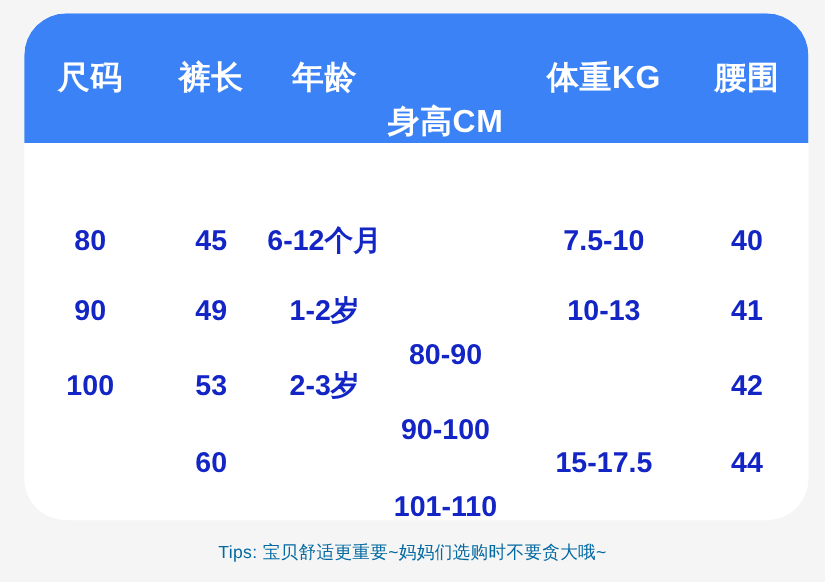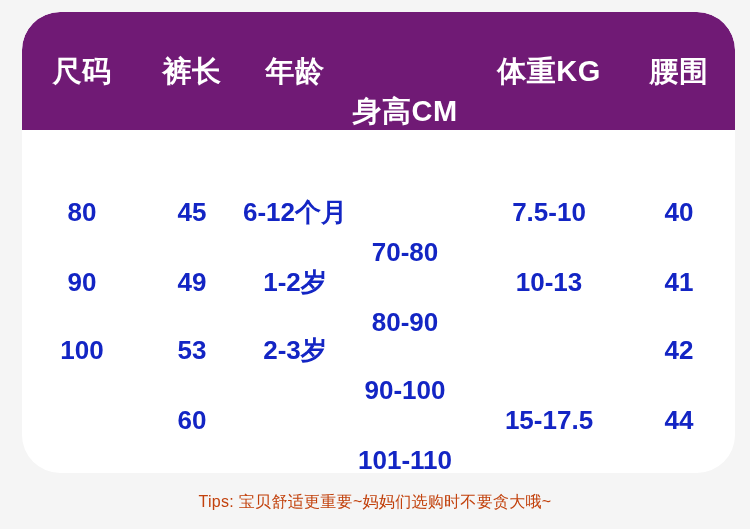--- a/index.html
+++ b/index.html
@@ -33,21 +33,21 @@
     overflow: hidden;
   }
 
   
   .chart-header {
     position: absolute;
     left: 0;
     top: 0;
     width: 713px;
     height: 118px;
-    background: #701a75;
+    background: #3b82f6;
     border-top-left-radius: 38px;
     border-top-right-radius: 38px;
   }
   .header-row {
     position: absolute;
     left: 0;
     top: 0;
     width: 713px;
     height: 118px;
   }
@@ -71,21 +71,21 @@
     top: 118px;
     width: 713px;
     height: 343px;
   }
   .data-row {
     position: absolute;
     left: 0;
     width: 713px;
     height: 70px;
   }
-  .data-row.r0 { top: 47px; text-decoration: underline; }
+  .data-row.r0 { top: 53px; text-decoration: underline; }
   .data-row.r1 { top: 117px; }
   .data-row.r2 { top: 185px; }
   .data-row.r3 { top: 255px; }
 
   .data-cell {
     position: absolute;
     top: 0;
     height: 70px;
     line-height: 70px;
     text-align: center;
@@ -103,21 +103,21 @@
   .col-4 { left: 452px; width: 150px; }
   .col-5 { left: 602px; width: 110px; }
 
   
   .chart-tip {
     position: absolute;
     left: 0;
     top: 492px;
     width: 750px;
     text-align: center;
-    color: #c2410c;
+    color: #0369a1;
     font-size: 16px;
     font-weight: normal;
     letter-spacing: 0.3px;
     white-space: nowrap;
   }
 </style>
 </head>
 <body>
 
 <div id="size-chart-page">
@@ -134,21 +134,20 @@
         <div class="header-cell col-5">腰围</div>
       </div>
     </div>
 
     <div class="chart-body">
 
       <div class="data-row r0">
         <div class="data-cell col-0">80</div>
         <div class="data-cell col-1">45</div>
         <div class="data-cell col-2">6-12个月</div>
-        <div class="data-cell col-3">70-80</div>
         <div class="data-cell col-4">7.5-10</div>
         <div class="data-cell col-5">40</div>
       </div>
 
       <div class="data-row r1">
         <div class="data-cell col-0">90</div>
         <div class="data-cell col-1">49</div>
         <div class="data-cell col-2">1-2岁</div>
         <div class="data-cell col-3">80-90</div>
         <div class="data-cell col-4">10-13</div>

